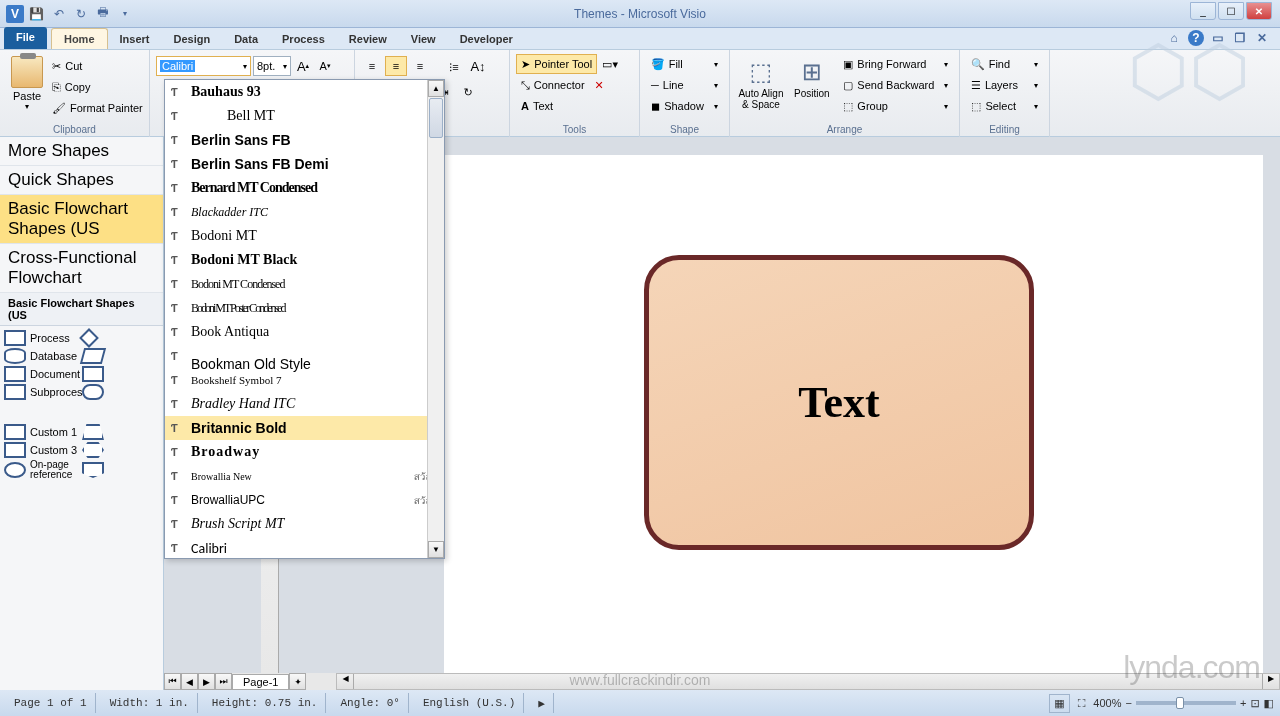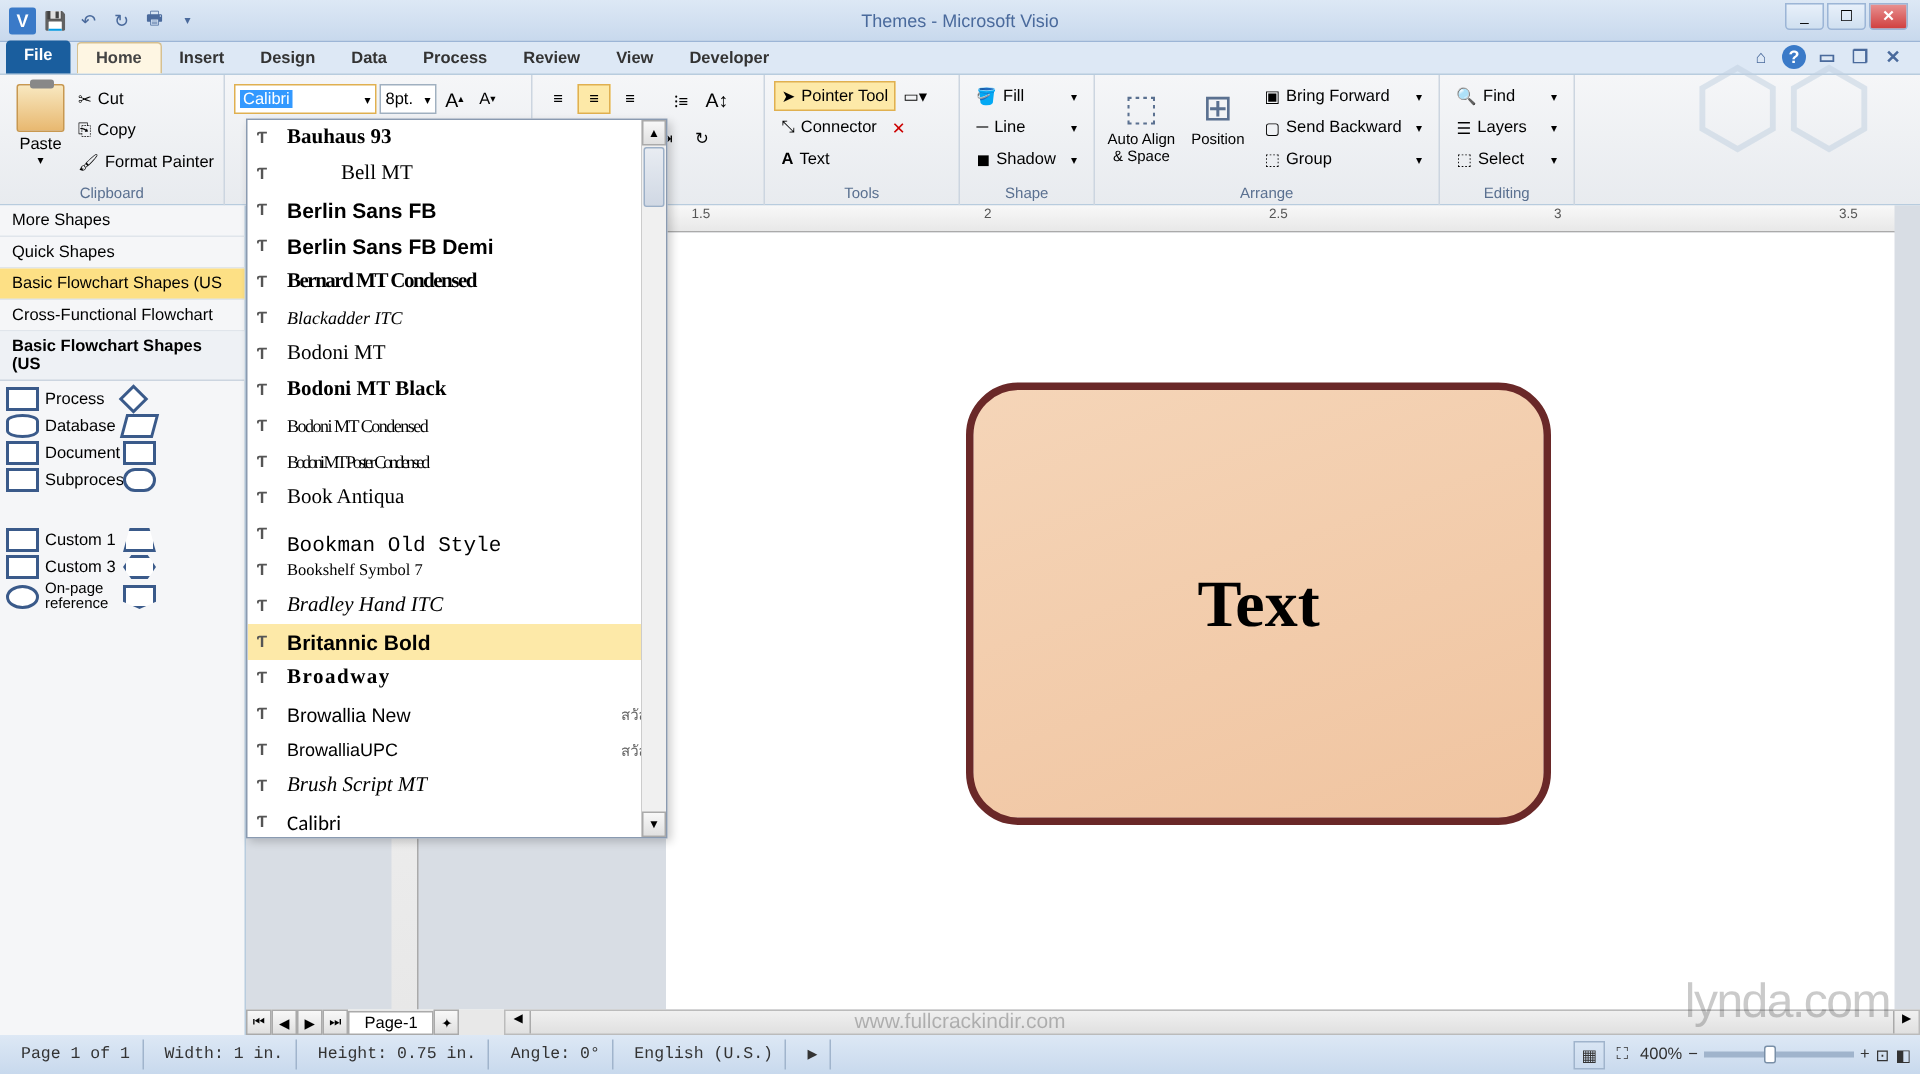--- a/index.html
+++ b/index.html
@@ -50,21 +50,21 @@
 .tool-btn.active { background: #fde9a8; border: 1px solid #e0b050; }
 .tool-stack { display: flex; flex-direction: column; gap: 1px; padding-top: 2px; }
 
 .big-tool { display: flex; flex-direction: column; align-items: center; width: 52px; padding-top: 4px; }
 .big-tool-icon { width: 32px; height: 32px; display: flex; align-items: center; justify-content: center; font-size: 24px; color: #5a7090; }
 .big-tool-label { font-size: 10px; text-align: center; line-height: 11px; }
 
 
 .shapes-panel { position: absolute; left: 0; top: 137px; width: 164px; bottom: 26px; background: #f5f6f8; border-right: 1px solid #b8ccde; }
 .shapes-header { background: linear-gradient(#e8ecf2, #d8dfe8); padding: 4px 8px; font-size: 12px; border-bottom: 1px solid #ccd5e0; }
-.shapes-item { padding: 4px 8px; font-size: 11px; border-bottom: 1px solid #e0e5eb; cursor: pointer; }
+.shapes-item { padding: 4px 8px; font-size: 17px; border-bottom: 1px solid #e0e5eb; cursor: pointer; }
 .shapes-item.active { background: #fde085; }
 .shapes-section { padding: 4px 8px; font-size: 11px; font-weight: bold; background: #eef1f5; border-bottom: 1px solid #ccd5e0; }
 .stencil-grid { display: flex; flex-wrap: wrap; padding: 4px; gap: 2px; }
 .stencil-shape { width: 24px; height: 18px; border: 2px solid #3a5a8a; background: #fff; flex-shrink: 0; }
 .stencil-shape.circle { border-radius: 50%; width: 20px; height: 20px; }
 .stencil-half { width: 78px; display: flex; align-items: center; gap: 4px; }
 .stencil-half .stencil-shape { width: 22px; height: 16px; }
 
 
 .font-dropdown { position: absolute; left: 164px; top: 79px; width: 281px; height: 480px; background: #fff; border: 1px solid #8a9ab0; box-shadow: 2px 2px 6px rgba(0,0,0,0.2); z-index: 100; overflow: hidden; }
@@ -374,27 +374,20 @@
           <span style="font-size:10px;line-height:10px;">On-page reference</span>
         </div>
       <div class="stencil-half">
           <span class="stencil-shape" style="clip-path:polygon(0 0,100% 0,100% 70%,50% 100%,0 70%);"></span>
         </div>
     </div>
   </div>
 </div>
 
 <div class="canvas-area">
-  <div class="ruler-h">
-    <span class="ruler-tick" style="left:200px;">1.5</span>
-    <span class="ruler-tick" style="left:395px;">2</span>
-    <span class="ruler-tick" style="left:585px;">2.5</span>
-    <span class="ruler-tick" style="left:775px;">3</span>
-    <span class="ruler-tick" style="left:965px;">3.5</span>
-  </div>
   <div class="ruler-v"></div>
   <div class="page">
     <div class="shape-rect">
       <div class="shape-text">Text</div>
     </div>
   </div>
 </div>
 
 <div class="font-dropdown">
   <div class="font-list" id="font-list">
@@ -437,41 +430,41 @@
       <div class="font-item">
         <span class="tt">Ƭ</span>
         <span class="fname" style="font-family: 'Times New Roman'; letter-spacing:-2px; font-size:12px;">Bodoni MT Poster Condensed</span>
       </div>
       <div class="font-item">
         <span class="tt">Ƭ</span>
         <span class="fname" style="font-family: 'Palatino Linotype', serif;">Book Antiqua</span>
       </div>
       <div class="font-item">
         <span class="tt">Ƭ</span>
-        <span class="fname" style="font-family: Liberation Mono, monospace; margin-top: 16px;">Bookman Old Style</span>
+        <span class="fname" style="font-family: Liberation Sans, sans-serif; margin-top: 16px;">Bookman Old Style</span>
       </div>
       <div class="font-item">
         <span class="tt">Ƭ</span>
         <span class="fname" style="font-family: serif; font-size:11px;">Bookshelf Symbol 7</span>
       </div>
       <div class="font-item">
         <span class="tt">Ƭ</span>
         <span class="fname" style="font-family: cursive; font-style: italic;">Bradley Hand ITC</span>
       </div>
       <div class="font-item hover">
         <span class="tt">Ƭ</span>
         <span class="fname" style="font-family: Arial; font-weight: bold;">Britannic Bold</span>
       </div>
       <div class="font-item">
         <span class="tt">Ƭ</span>
         <span class="fname" style="font-family: Impact; font-weight: bold; letter-spacing:1px;">Broadway</span>
       </div>
       <div class="font-item">
         <span class="tt">Ƭ</span>
-        <span class="fname" style="font-family: Liberation Sans, sans-serif; font-size:13px;">Browallia New</span>
+        <span class="fname" style="font-family: Liberation Serif, serif; font-size:10px;">Browallia New</span>
         <span class="sample">สวัสดี</span>
       </div>
       <div class="font-item">
         <span class="tt">Ƭ</span>
         <span class="fname" style="font-family: Arial; font-size:12px;">BrowalliaUPC</span>
         <span class="sample">สวัสดี</span>
       </div>
       <div class="font-item">
         <span class="tt">Ƭ</span>
         <span class="fname" style="font-family: cursive; font-style: italic;">Brush Script MT</span>

